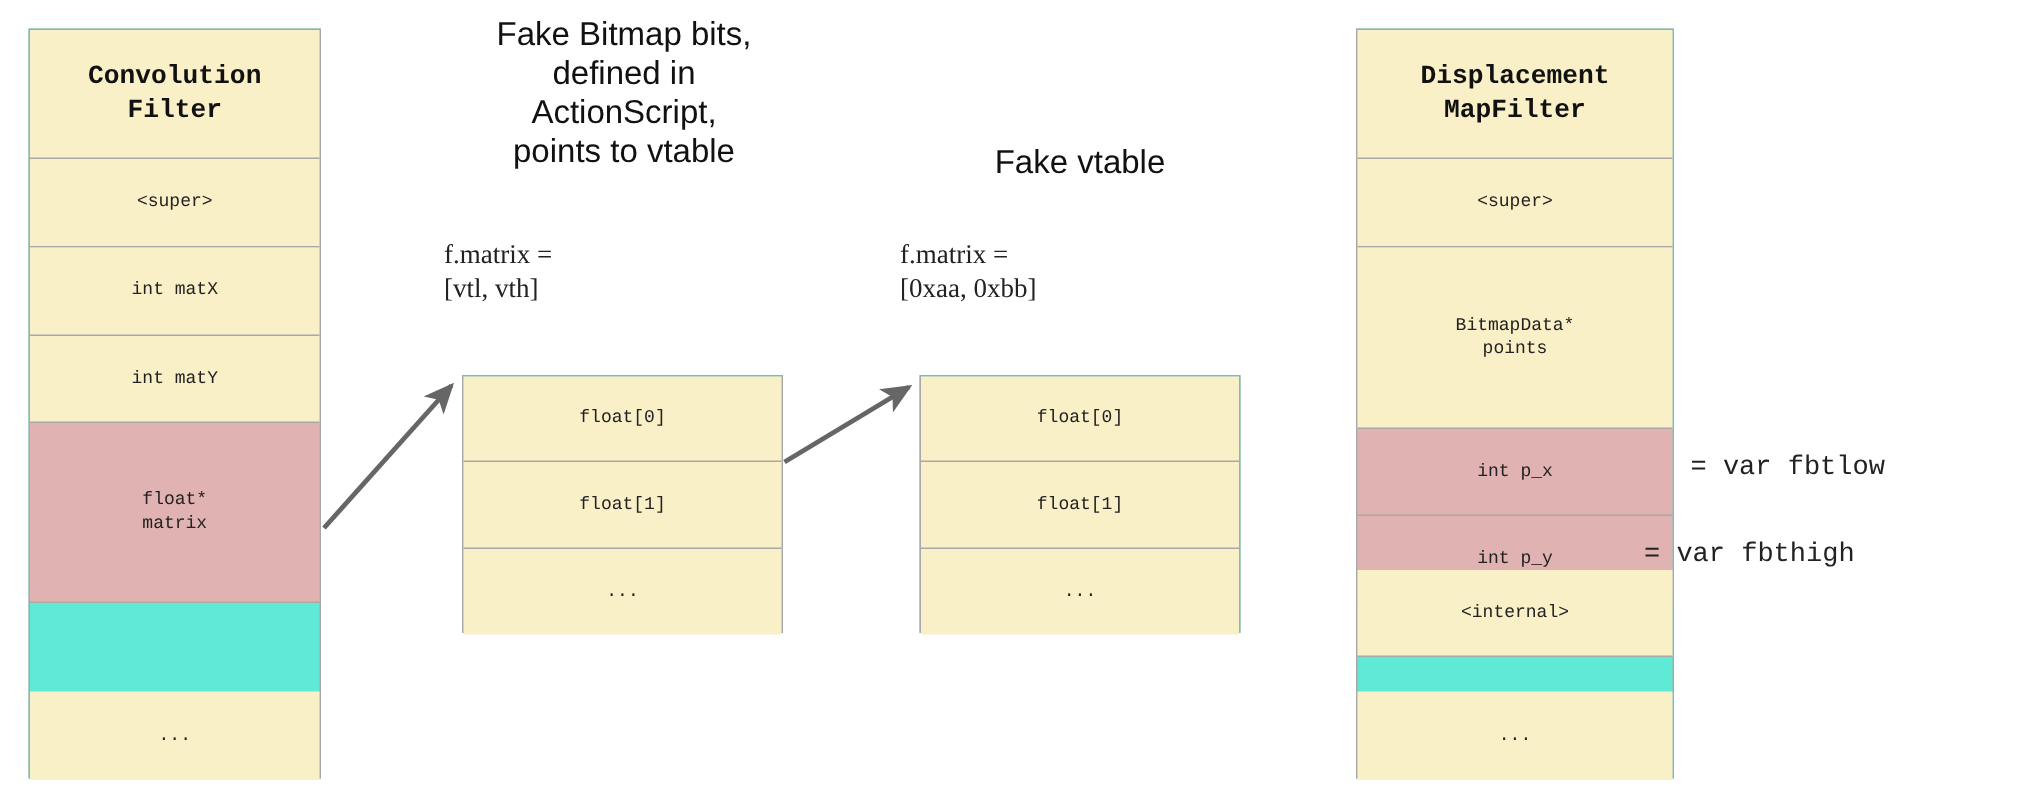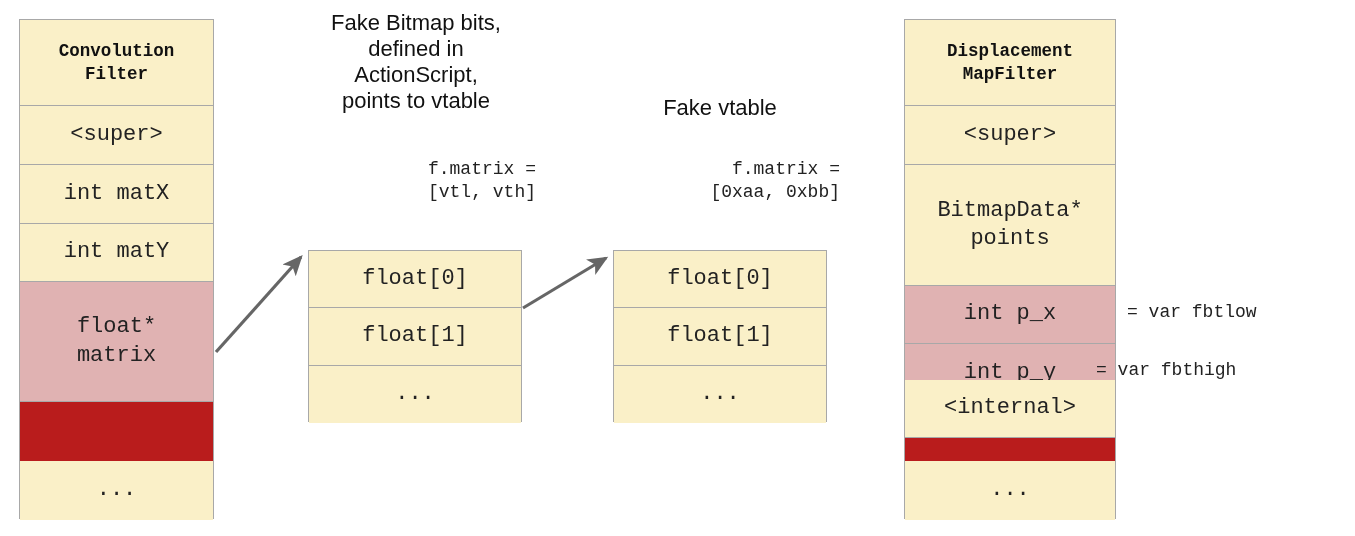--- a/index.html
+++ b/index.html
@@ -1,34 +1,34 @@
 <!DOCTYPE html>
 <html><head>
 <meta charset="utf-8">
 <style>
   html,body{margin:0;padding:0;background:#ffffff;}
   body{width:1355px;height:536px;position:relative;overflow:hidden;
        font-family:"Liberation Sans",sans-serif;}
 
-  .struct{position:absolute;border:1px solid #a8a8a8;background:#b91c1c;
+  .struct{position:absolute;border:1px solid #a8a8a8;background:#5eead4;
           box-sizing:border-box;}
   .row{position:absolute;left:0;right:0;box-sizing:border-box;
        display:flex;align-items:center;justify-content:center;text-align:center;
        font-family:"Liberation Mono","DejaVu Sans Mono",monospace;
-       font-size:22px;color:#222222;line-height:1.28;
+       font-size:12px;color:#222222;line-height:1.28;
        border-bottom:1px solid #a8a8a8;background:#faf0c8;white-space:pre-line;}
   .row:last-child{border-bottom:none;}
   .row.hdr{font-weight:bold;font-size:17.5px;color:#111111;}
   .row.hot{background:#e0b2b2;}
 
   .caption{position:absolute;text-align:center;color:#111111;
            font-family:"Liberation Sans",sans-serif;font-size:22px;
            line-height:1.18;white-space:pre-line;}
-  .mono-note{position:absolute;text-align:right;color:#222222;
-             font-family:Liberation Mono, monospace;
+  .mono-note{position:absolute;text-align:left;color:#222222;
+             font-family:Liberation Serif, serif;
              font-size:18px;line-height:1.3;white-space:pre-line;}
   .side-note{position:absolute;color:#222222;
              font-family:"Liberation Mono","DejaVu Sans Mono",monospace;
              font-size:18px;white-space:pre;}
 
   svg.arrows{position:absolute;left:0;top:0;width:1355px;height:536px;
              pointer-events:none;}
 </style>
 </head>
 <body>

